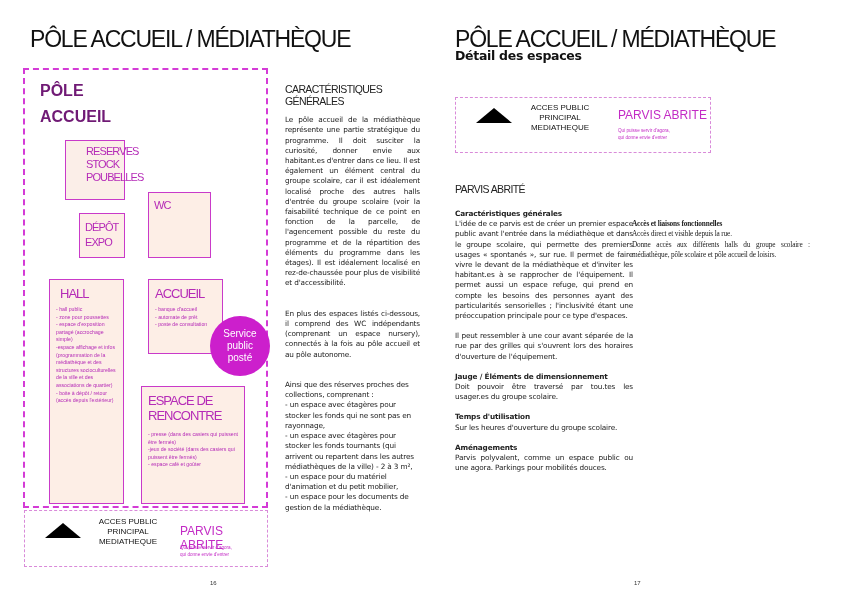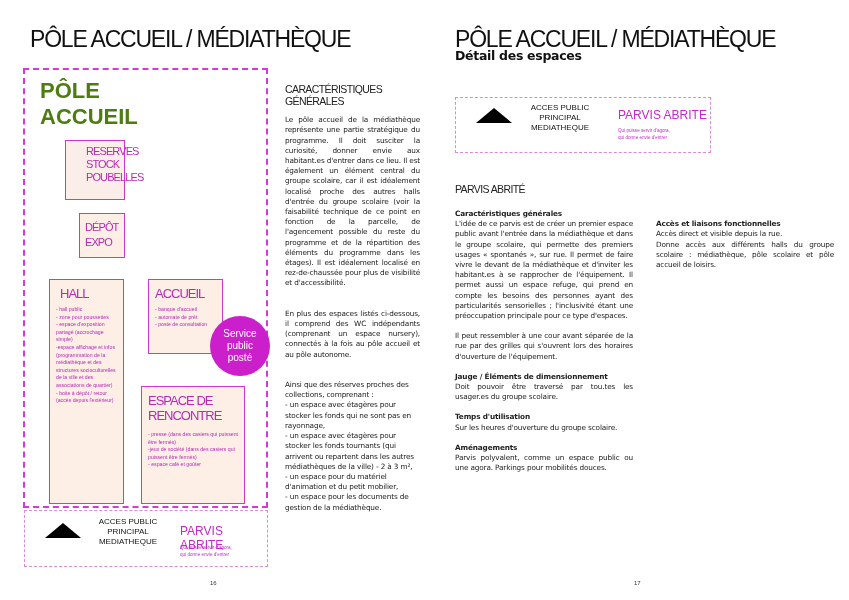--- a/index.html
+++ b/index.html
@@ -3,21 +3,21 @@
 <meta charset="utf-8">
 <style>
   * { box-sizing: border-box; margin: 0; padding: 0; }
   html, body { width: 849px; height: 600px; background: #ffffff; overflow: hidden; }
   body { position: relative; font-family: "Liberation Sans", sans-serif; color: #1a1a1a; }
   .abs { position: absolute; }
   .title { font-family: "Liberation Sans", sans-serif; font-size: 23px; letter-spacing: -1.2px; color: #111; white-space: nowrap; }
   .subtitle { font-family: "DejaVu Sans", sans-serif; font-weight: bold; font-size: 12.5px; color: #111; letter-spacing: -0.3px; text-align: center; }
   .dash-frame { border: 2px dashed #d43bd6; }
   .dash-frame-thin { border: 1.2px dashed #d98ad9; }
-  .big-label { color: #4d7c0f; font-weight: bold; font-size: 22px; line-height: 26px; letter-spacing: 0; }
+  .big-label { color: #701a75; font-weight: bold; font-size: 16px; line-height: 26px; letter-spacing: 0; }
   .room { border: 1.5px solid #c93ac9; background: #fdeee6; color: #b52bb7; }
   .room-name { font-size: 11px; letter-spacing: -0.9px; line-height: 13px; color: #b52bb7; }
   .room-name.lg { font-size: 13px; line-height: 15px; letter-spacing: -1px; }
   .room ul { list-style: none; font-size: 5.2px; line-height: 7.6px; color: #b52bb7; padding: 0 6px; }
   .circle { width: 60px; height: 60px; border-radius: 50%; background: #cc1fcc; color: #fff; font-size: 10px; line-height: 12px; text-align: center; display: flex; align-items: center; justify-content: center; }
   .sec-head { font-size: 10.5px; letter-spacing: -0.6px; color: #222; line-height: 12px; }
   .body-text { font-family: "DejaVu Sans", sans-serif; font-size: 7.3px; line-height: 10.2px; color: #222; text-align: justify; letter-spacing: -0.15px; }
   .body-text p { margin-bottom: 10px; }
   .body-text .bhead { font-weight: bold; display: block; }
   .access-text { font-size: 8px; line-height: 10px; text-align: center; color: #111; }
@@ -45,20 +45,23 @@
     </div>
   </div>
 
   <div class="abs room" style="left:54px; top:143px; width:46px; height:45px;">
     <div class="room-name" style="padding:6px 5px; line-height:15px;">
       <div>DÉPÔT</div>
       <div>EXPO</div>
     </div>
   </div>
 
+  <div class="abs room" style="left:123px; top:122px; width:63px; height:66px;">
+    <div class="room-name" style="padding:6px 5px;">WC</div>
+  </div>
 
   <div class="abs room" style="left:24px; top:209px; width:75px; height:225px;">
     <div class="room-name lg" style="padding:6px 10px 5px;">HALL</div>
     <ul>
       <li>- hall public</li>
       <li>- zone pour poussettes</li>
       <li>- espace d'exposition partagé (accrochage simple)</li>
       <li>-espace affichage et infos (programmation de la médiathèque et des structures socioculturelles de la ville et des associations de quartier)</li>
       <li>- boite à dépôt / retour (accès depuis l'extérieur)</li>
     </ul>
@@ -158,18 +161,18 @@
   <p>
     <span class="bhead">Temps d'utilisation</span>
     <span>Sur les heures d'ouverture du groupe scolaire.</span>
   </p>
   <p>
     <span class="bhead">Aménagements</span>
     <span>Parvis polyvalent, comme un espace public ou une agora. Parkings pour mobilités douces.</span>
   </p>
 </div>
 
-<div class="abs body-text" style="left:656px; top:209px; width:178px; white-space:pre-line;">
+<div class="abs body-text" style="left:632px; top:209px; width:178px; white-space:pre-line;font-family:Liberation Serif, serif;">
   <p><span class="bhead">Accès et liaisons fonctionnelles</span><span>Accès direct et visible depuis la rue.
 Donne accès aux différents halls du groupe scolaire : médiathèque, pôle scolaire et pôle accueil de loisirs.</span></p>
 </div>
 
 <div class="abs pagenum" style="left:634px; top:580px;">17</div>
 
 </body></html>

